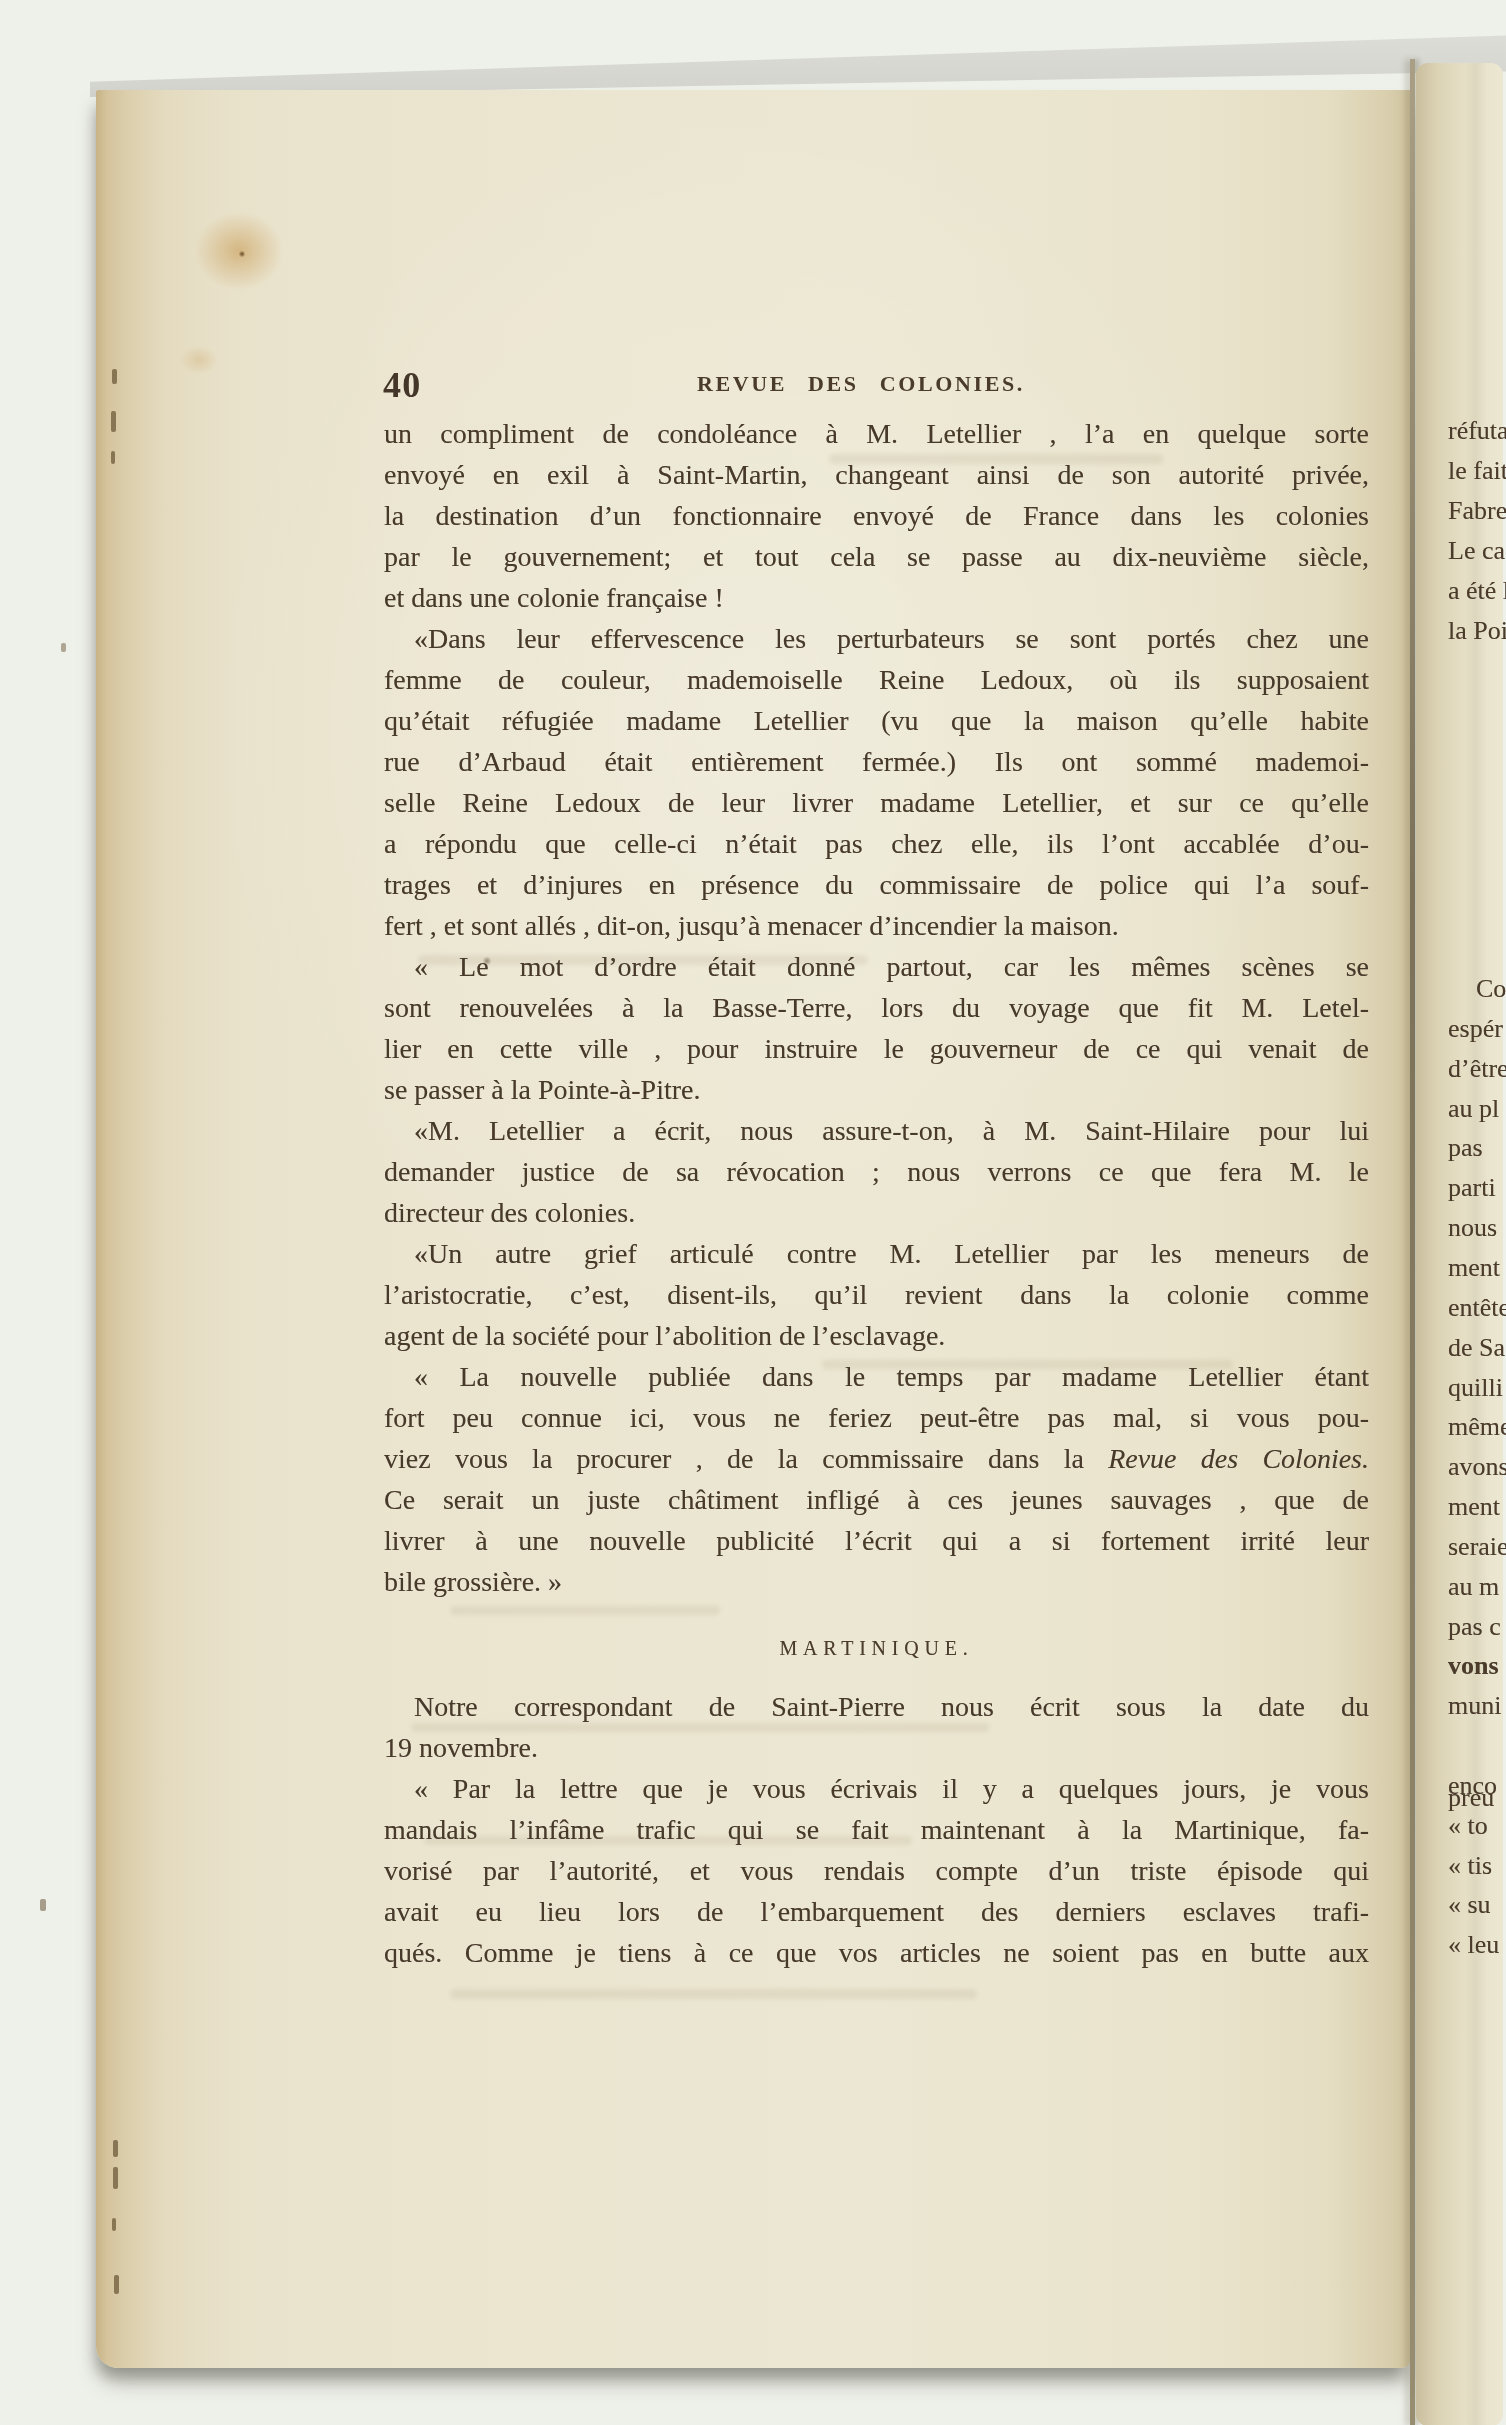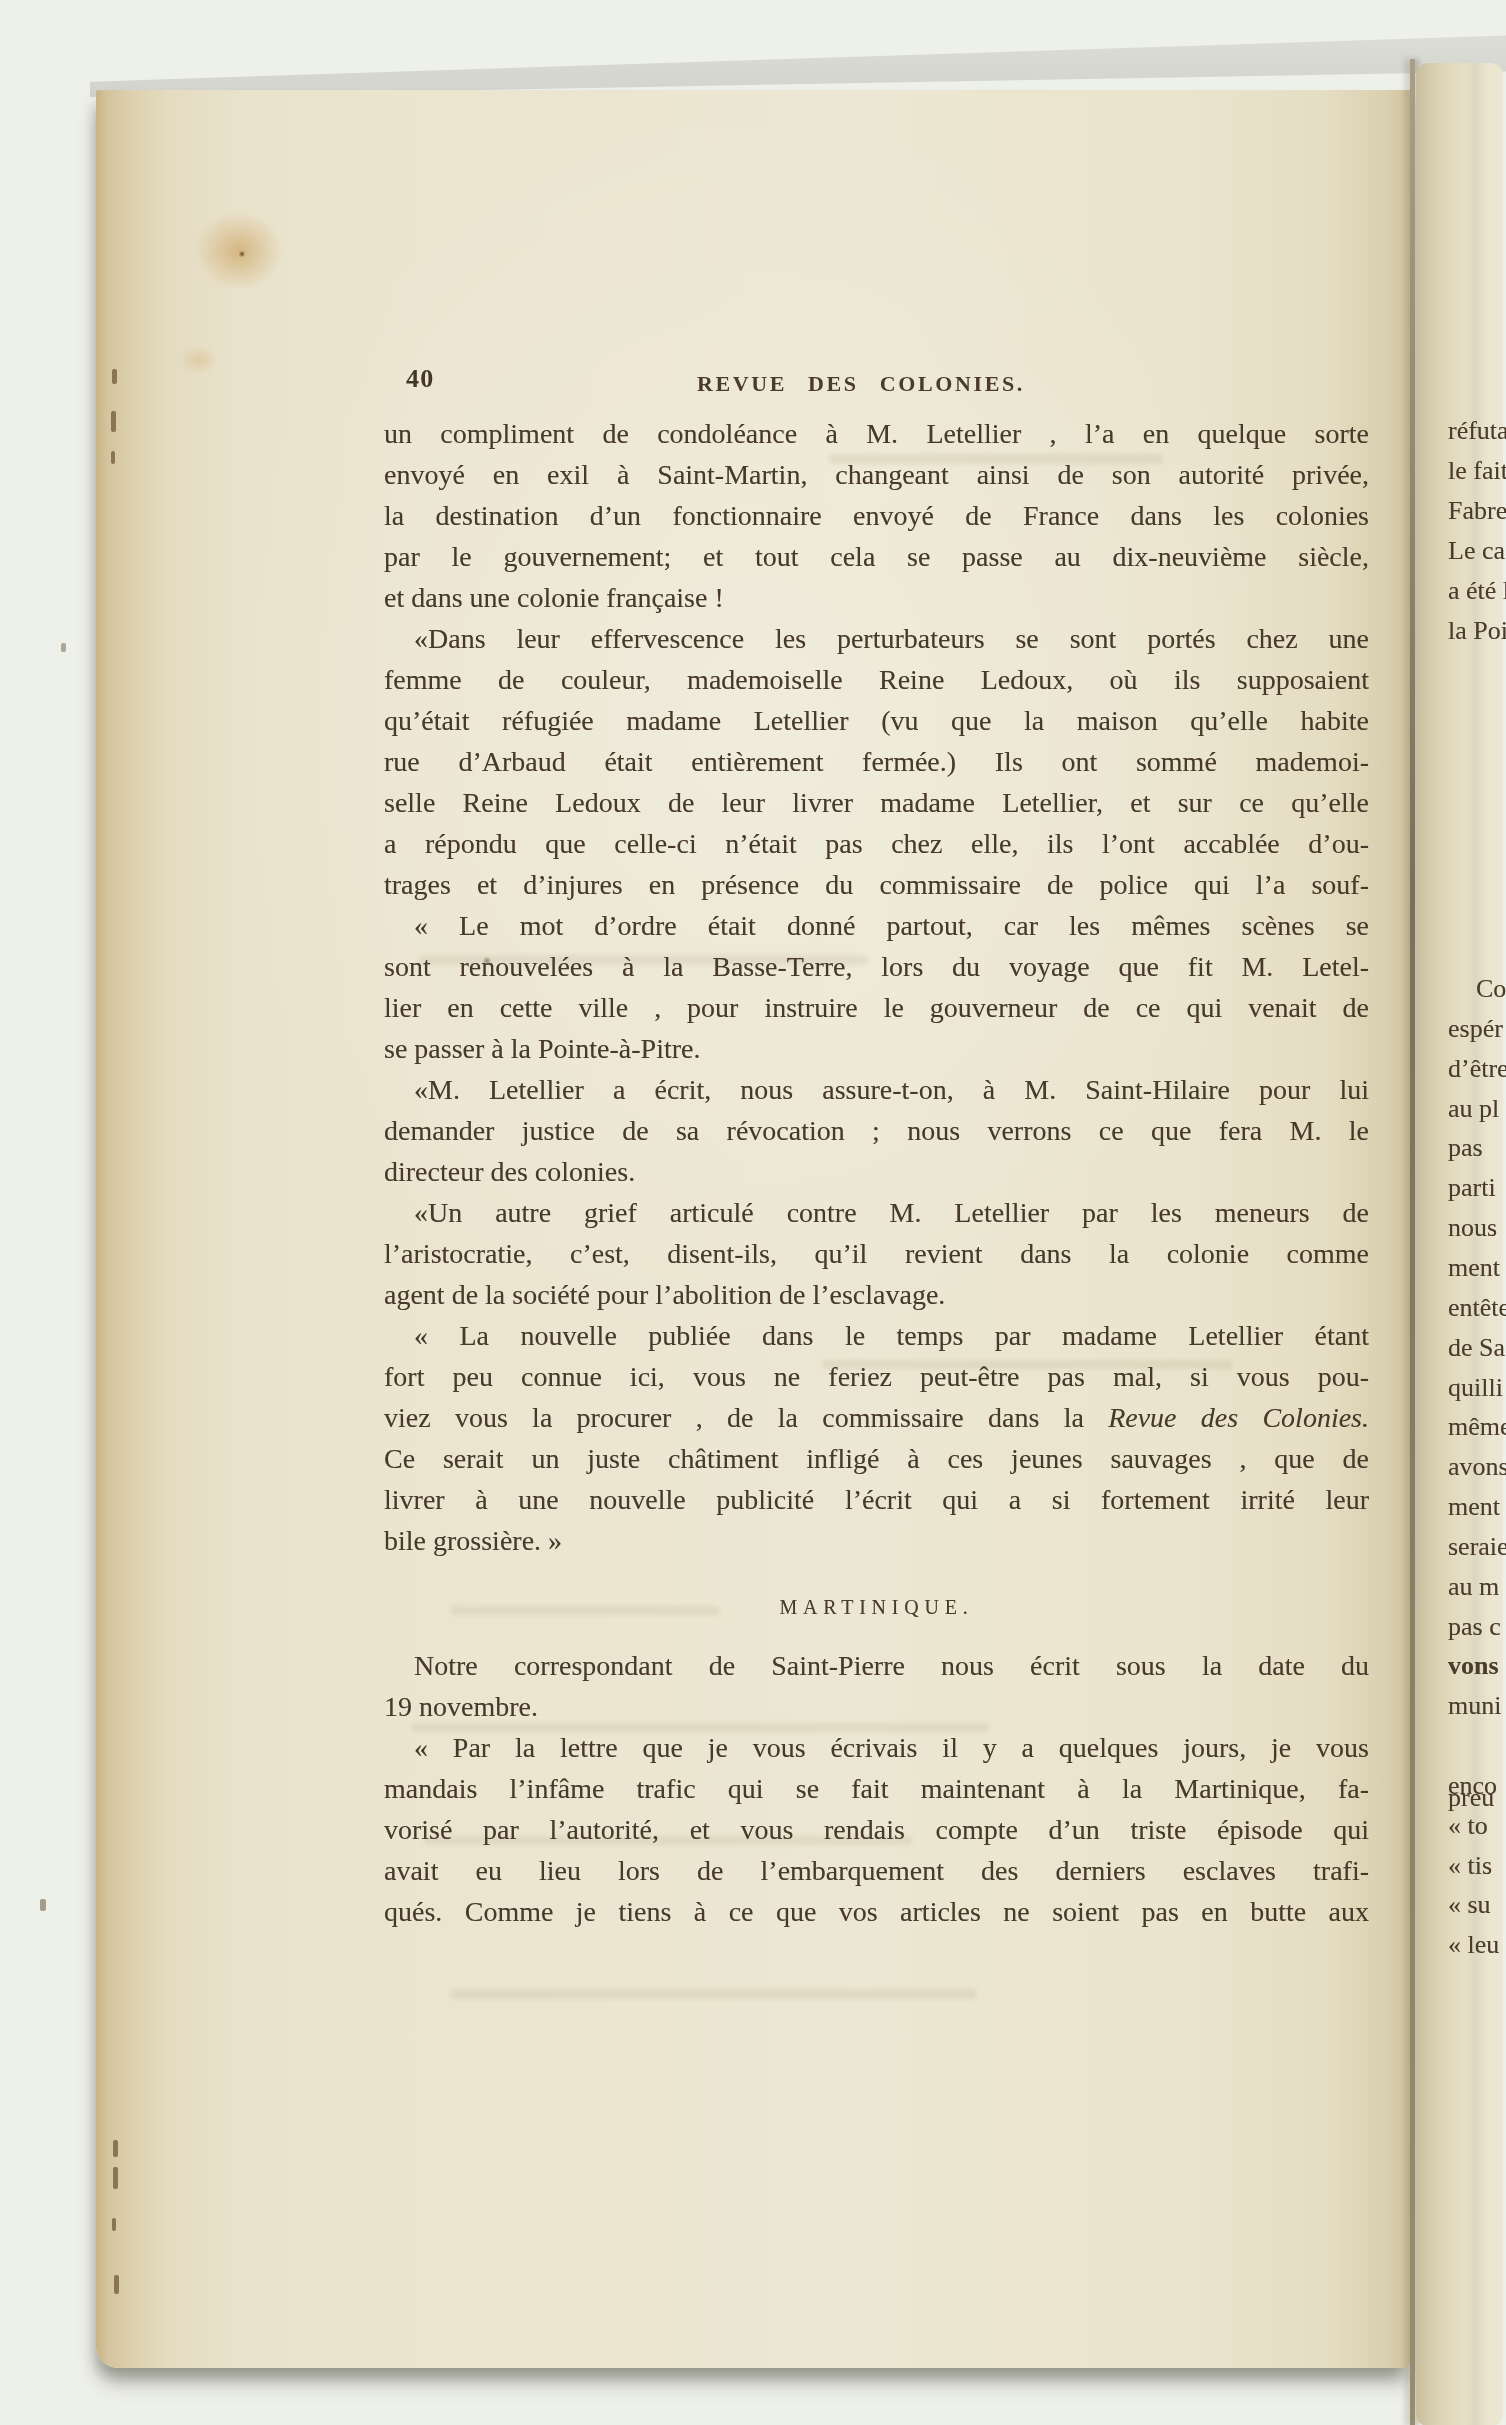--- a/index.html
+++ b/index.html
@@ -36,21 +36,21 @@
     background:
       linear-gradient(to right, rgba(120,110,80,0) 49px, rgba(120,110,80,.10) 59px, rgba(120,110,80,0) 72px),
       linear-gradient(to right,#c9bf9e,#ddd4b6 23px,#e8e2ca 55px,#ece7d2);
     border-radius: 12px;
   }
   .sliver-line{
     position:absolute;left:32px;white-space:nowrap;
     font-size:26px;color:#4a3b2b;text-shadow:0 0 0.6px rgba(74,59,43,.35);
   }
   .page-number{
-    position:absolute;left:406px;top:364px;font-size:26px;font-weight:bold;
+    position:absolute;left:383px;top:364px;font-size:36px;font-weight:bold;
     color:#44372a;letter-spacing:1.3px;
   }
   .running-head{
     position:absolute;left:697px;top:371px;font-size:22px;font-weight:bold;
     letter-spacing:2.6px;word-spacing:13px;color:#4a3b2a;
   }
   .text-flow{
     position:absolute;left:384px;top:413px;width:985px;
     font-size:28px;color:#483a2b;text-shadow:0 0 0.6px rgba(72,58,43,.35);
   }
@@ -100,20 +100,21 @@
       <div class="line"><span>la destination d’un fonctionnaire envoyé de France dans les colonies</span></div>
       <div class="line"><span>par le gouvernement; et tout cela se passe au dix-neuvième siècle,</span></div>
       <div class="line last"><span>et dans une colonie française !</span></div>
       <div class="line indent"><span>«Dans leur effervescence les perturbateurs se sont portés chez une</span></div>
       <div class="line"><span>femme de couleur, mademoiselle Reine Ledoux, où ils supposaient</span></div>
       <div class="line"><span>qu’était réfugiée madame Letellier (vu que la maison qu’elle habite</span></div>
       <div class="line"><span>rue d’Arbaud était entièrement fermée.) Ils ont sommé mademoi-</span></div>
       <div class="line"><span>selle Reine Ledoux de leur livrer madame Letellier, et sur ce qu’elle</span></div>
       <div class="line"><span>a répondu que celle-ci n’était pas chez elle, ils l’ont accablée d’ou-</span></div>
       <div class="line"><span>trages et d’injures en présence du commissaire de police qui l’a souf-</span></div>
+      <div class="line last"><span>fert , et sont allés , dit-on, jusqu’à menacer d’incendier la maison.</span></div>
       <div class="line indent"><span>« Le mot d’ordre était donné partout, car les mêmes scènes se</span></div>
       <div class="line"><span>sont renouvelées à la Basse-Terre, lors du voyage que fit M. Letel-</span></div>
       <div class="line"><span>lier en cette ville , pour instruire le gouverneur de ce qui venait de</span></div>
       <div class="line last"><span>se passer à la Pointe-à-Pitre.</span></div>
       <div class="line indent"><span>«M. Letellier a écrit, nous assure-t-on, à M. Saint-Hilaire pour lui</span></div>
       <div class="line"><span>demander justice de sa révocation ; nous verrons ce que fera M. le</span></div>
       <div class="line last"><span>directeur des colonies.</span></div>
       <div class="line indent"><span>«Un autre grief articulé contre M. Letellier par les meneurs de</span></div>
       <div class="line"><span>l’aristocratie, c’est, disent-ils, qu’il revient dans la colonie comme</span></div>
       <div class="line last"><span>agent de la société pour l’abolition de l’esclavage.</span></div>

